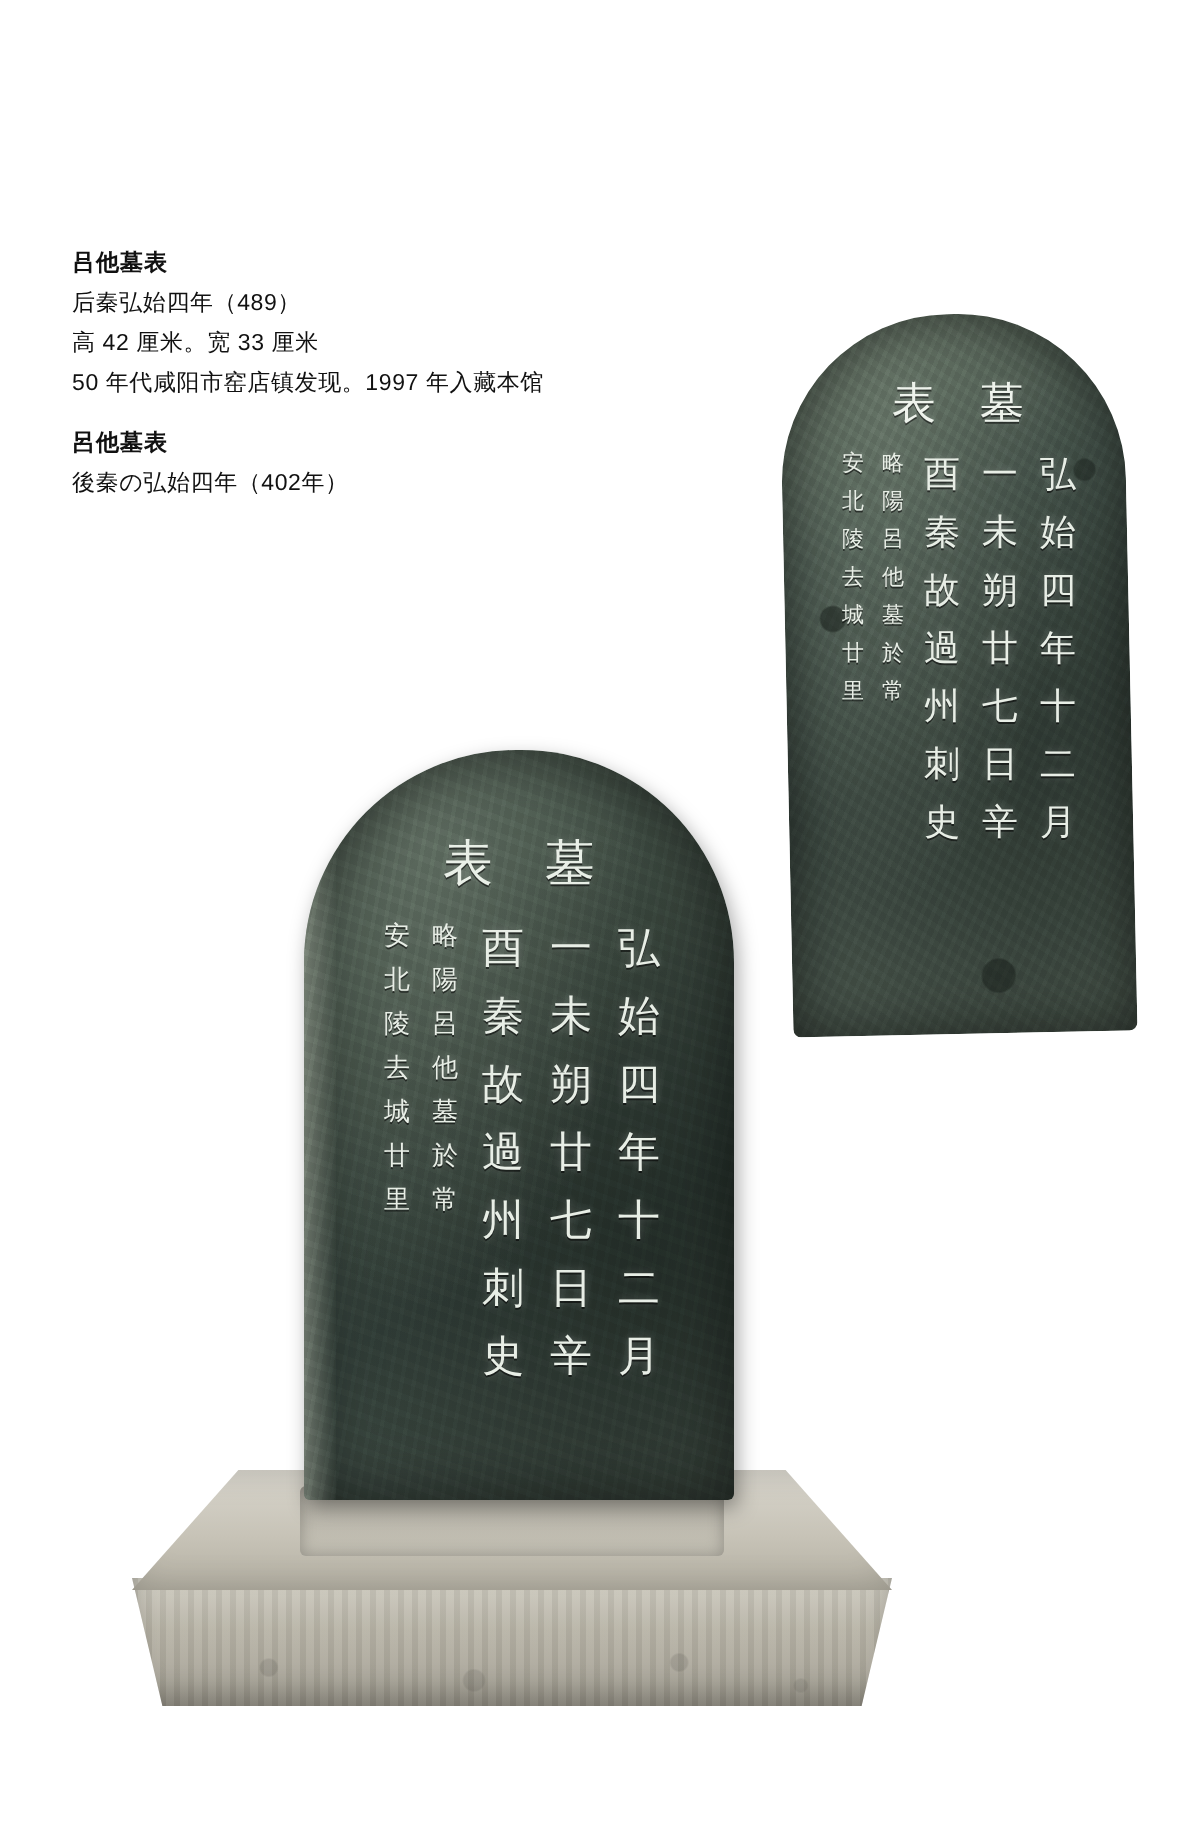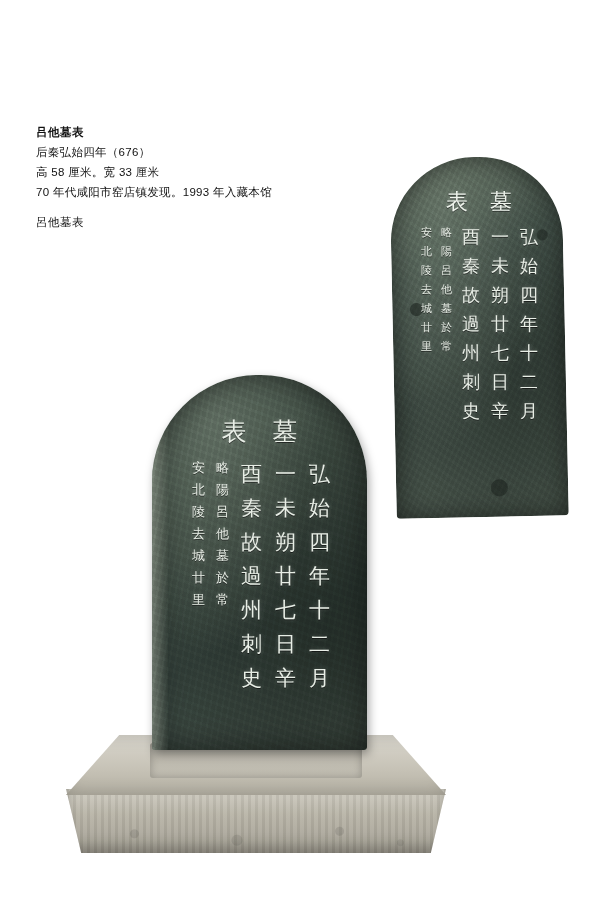--- a/index.html
+++ b/index.html
@@ -33,21 +33,21 @@
   .cap-line {
     font-size: 11.5px;
     line-height: 20px;
     letter-spacing: 0.3px;
     color: #111;
   }
   .cap-gap {
     height: 10px;
   }
   .cap-jp-title {
-    font-weight: normal;
+    font-weight: bold;
     font-size: 11.5px;
     line-height: 20px;
     letter-spacing: 0.5px;
     color: #111;
   }
 
   
   .photo-area {
     position: absolute;
     left: 0;
@@ -272,25 +272,26 @@
     font-size: 11px;
     line-height: 19px;
     width: 17px;
   }
 </style>
 </head>
 <body>
 
 <div class="caption-block">
   <div class="cap-title">吕他墓表</div>
-  <div class="cap-line">后秦弘始四年（676）</div>
-  <div class="cap-line">高 58 厘米。宽 33 厘米</div>
-  <div class="cap-line">70 年代咸阳市窑店镇发现。1993 年入藏本馆</div>
+  <div class="cap-line">后秦弘始四年（489）</div>
+  <div class="cap-line">高 42 厘米。宽 33 厘米</div>
+  <div class="cap-line">50 年代咸阳市窑店镇发现。1997 年入藏本馆</div>
   <div class="cap-gap"></div>
   <div class="cap-jp-title">呂他墓表</div>
+  <div class="cap-line">後秦の弘始四年（402年）</div>
 </div>
 
 <div class="photo-area">
 
   <div class="rubbing">
     <div class="rubbing-stone"></div>
     <div class="rubbing-chips"></div>
     <div class="rub-head">
       <span class="ins-ch">墓</span>
       <span class="ins-ch">表</span>

